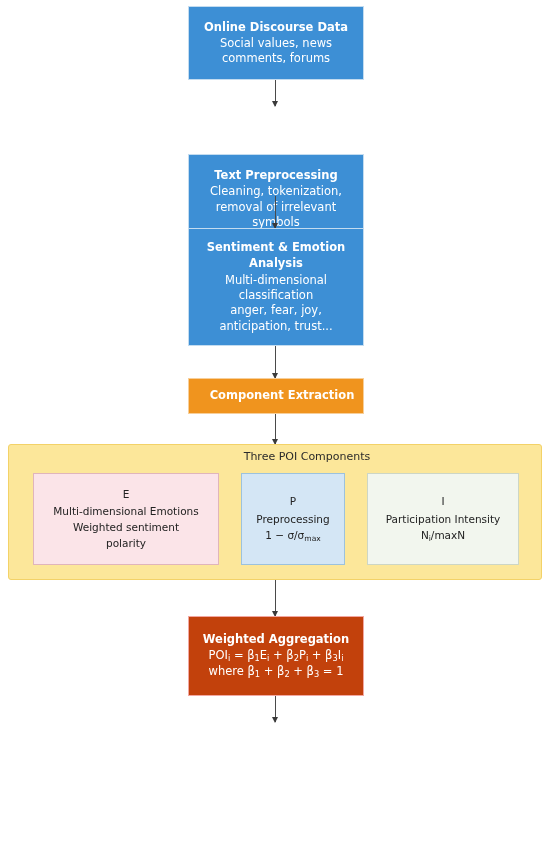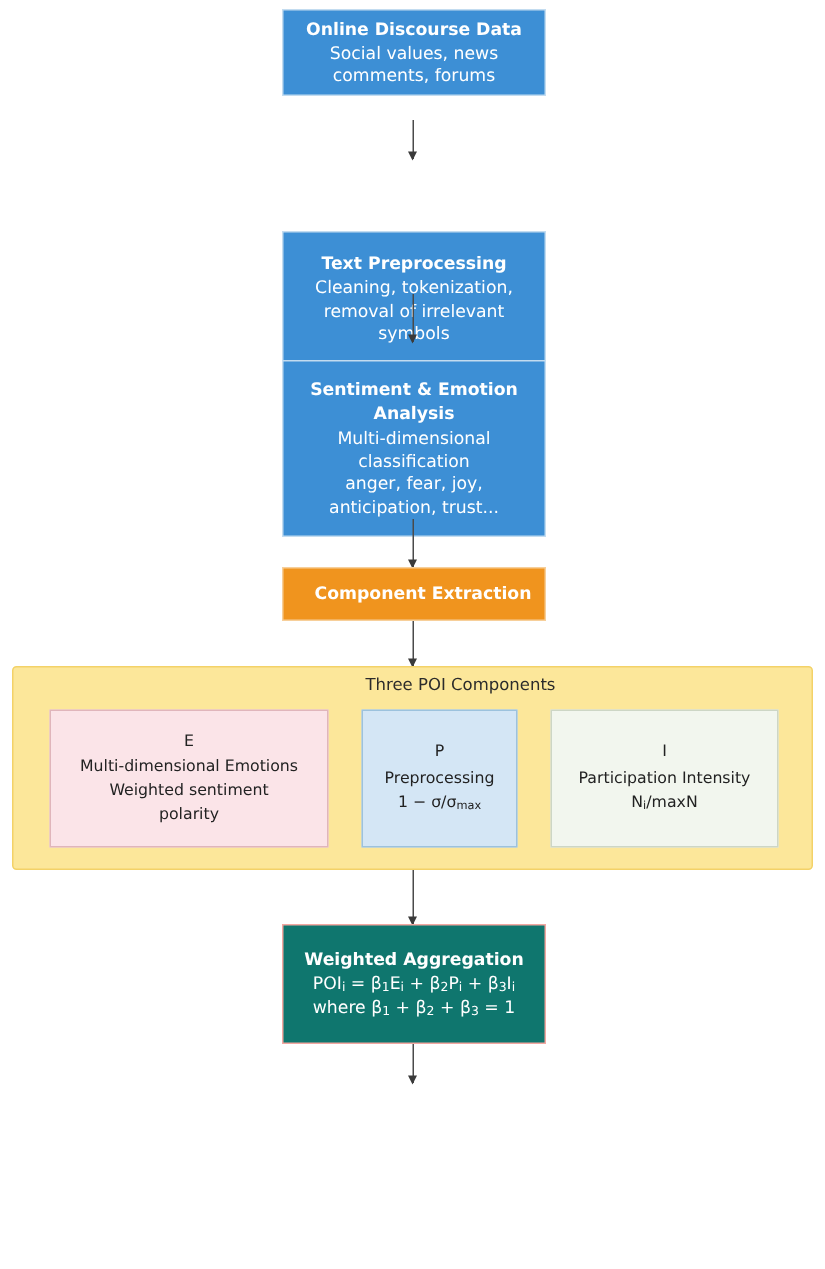--- a/index.html
+++ b/index.html
@@ -41,26 +41,26 @@
   
   .stage {
     left: 188px;
     width: 176px;
     color: #ffffff;
     font-size: 11.5px;
     border: 1px solid #e8e8e8;
   }
   .stage.blue   { background: #3d8fd5; border-color: #c3dcf0; }
   .stage.orange { background: #f0941e; border-color: #f7cf9a; padding-left: 12px; }
-  .stage.red    { background: #0f766e; border-color: #f3a7a1; }
+  .stage.red    { background: #c2410c; border-color: #f3a7a1; }
   .stage.green  { background: #1fa861; border-color: #9dd7bc; }
 
-  #node-source      { top: 6px;   height: 58px;  }
+  #node-source      { top: 6px;   height: 74px;  }
   #node-preprocess  { top: 120px; height: 90px; margin-top: 34px;  }
-  #node-sentiment   { top: 228px; height: 118px; margin-top: 12px; }
+  #node-sentiment   { top: 228px; height: 118px; }
   #node-extraction  { top: 378px; height: 36px;  }
   #node-aggregation { top: 616px; height: 80px;  }
   #node-normalized  { top: 722px; height: 114px; }
 
   .stage .title { margin-bottom: 1px; }
 
   
   #group-poi {
     position: absolute;
     left: 8px;

